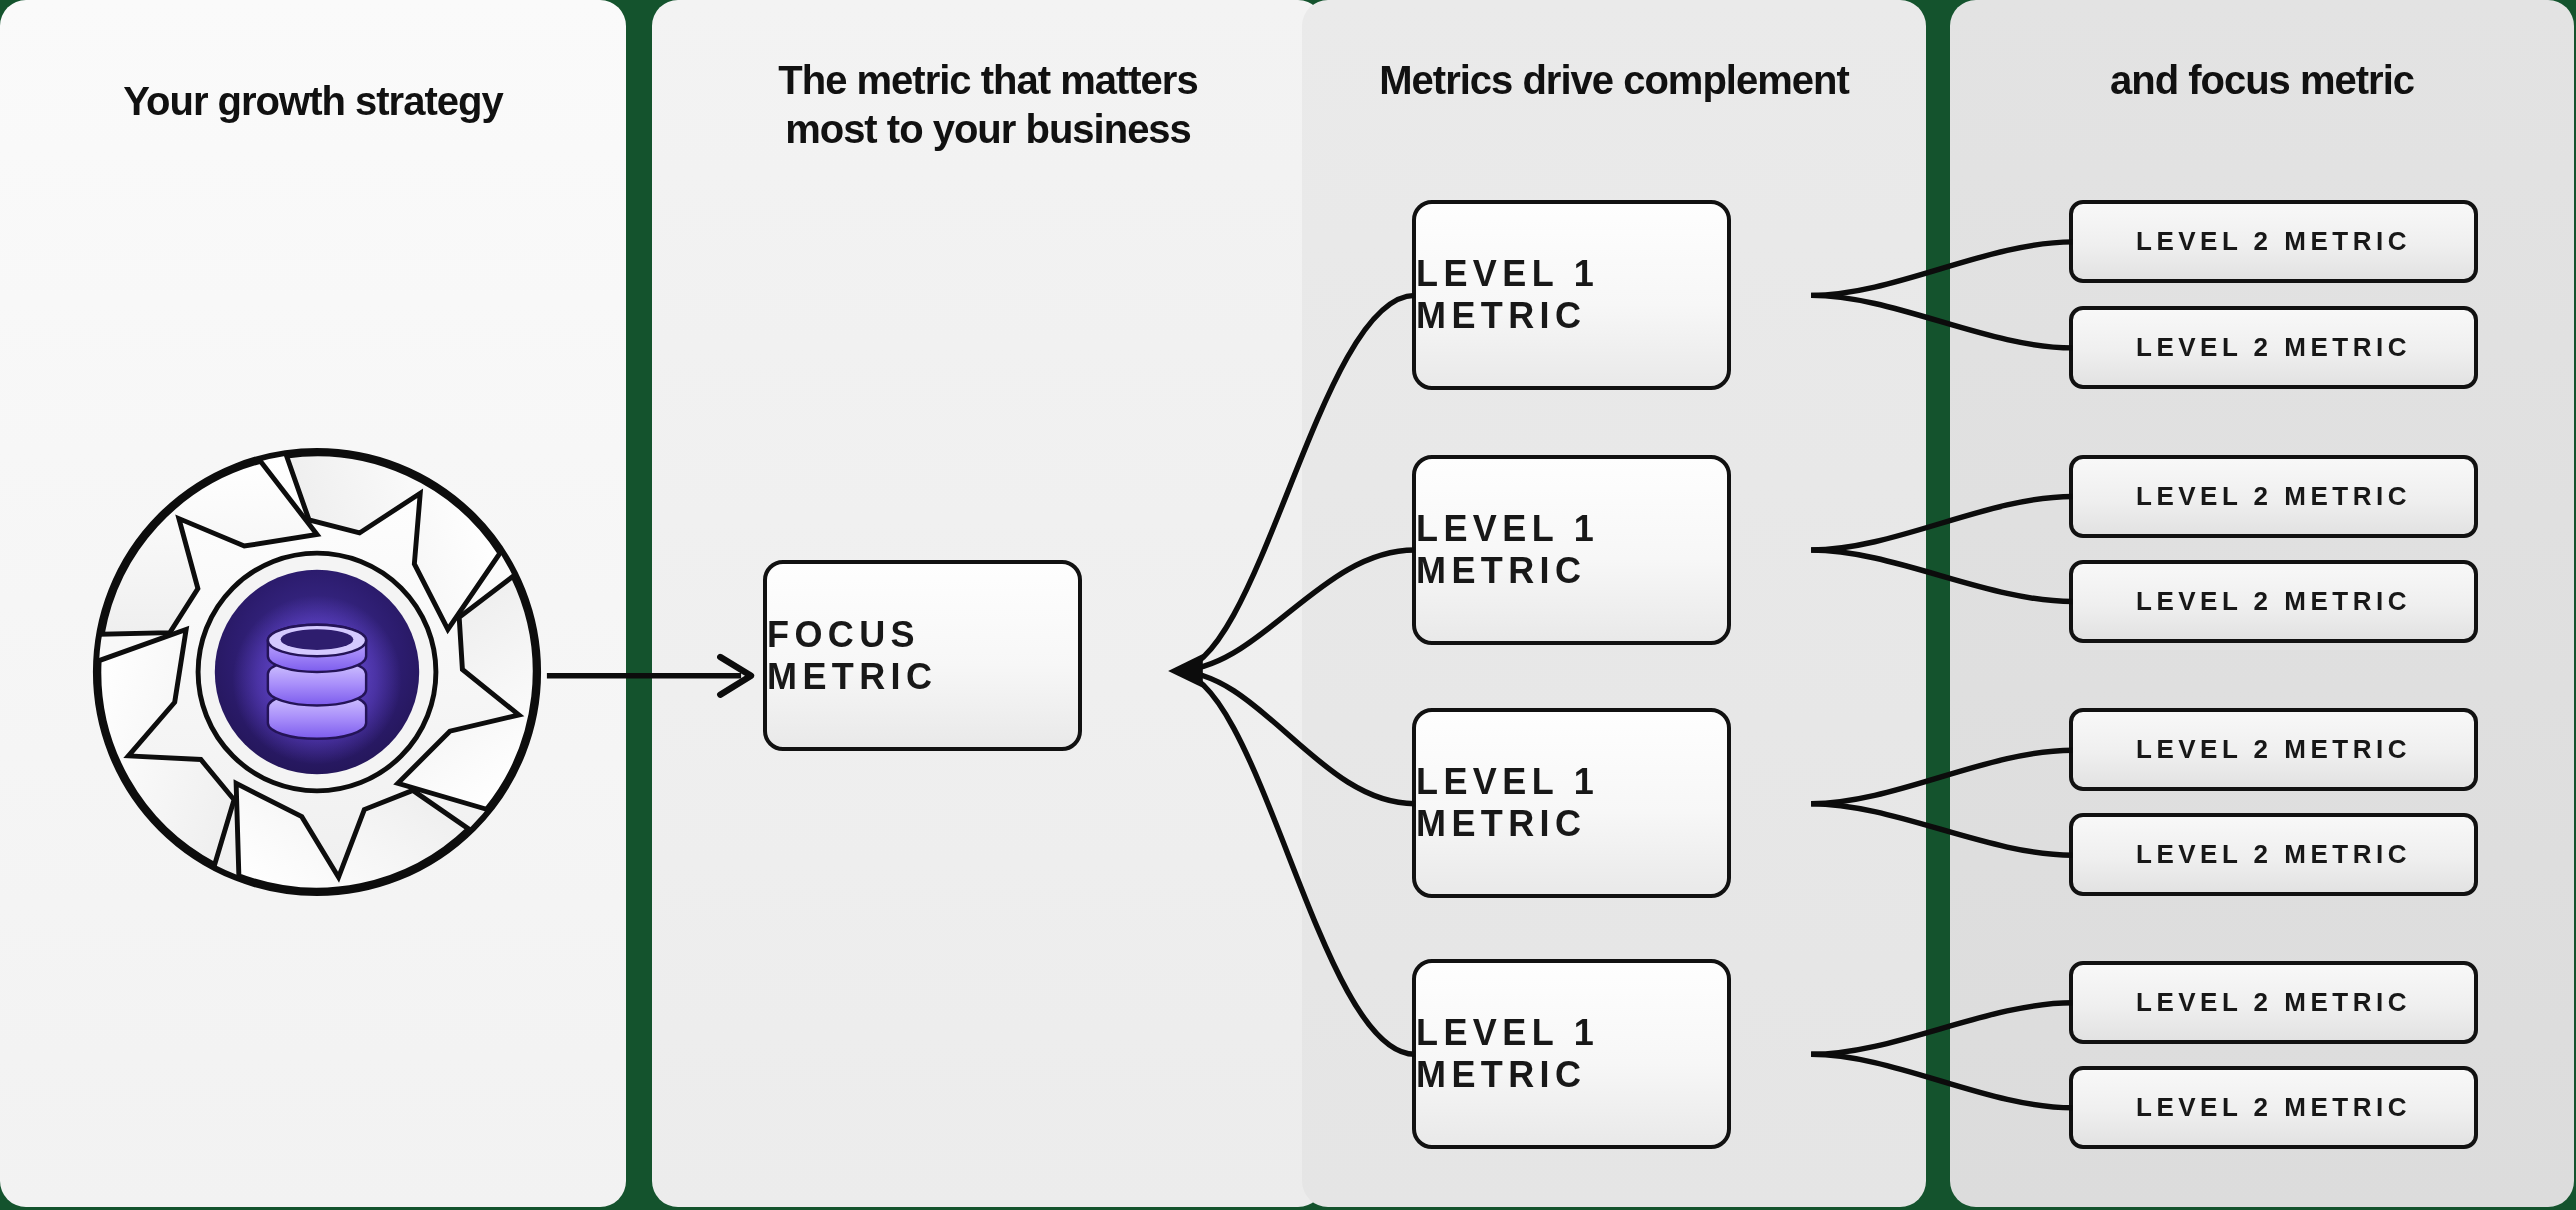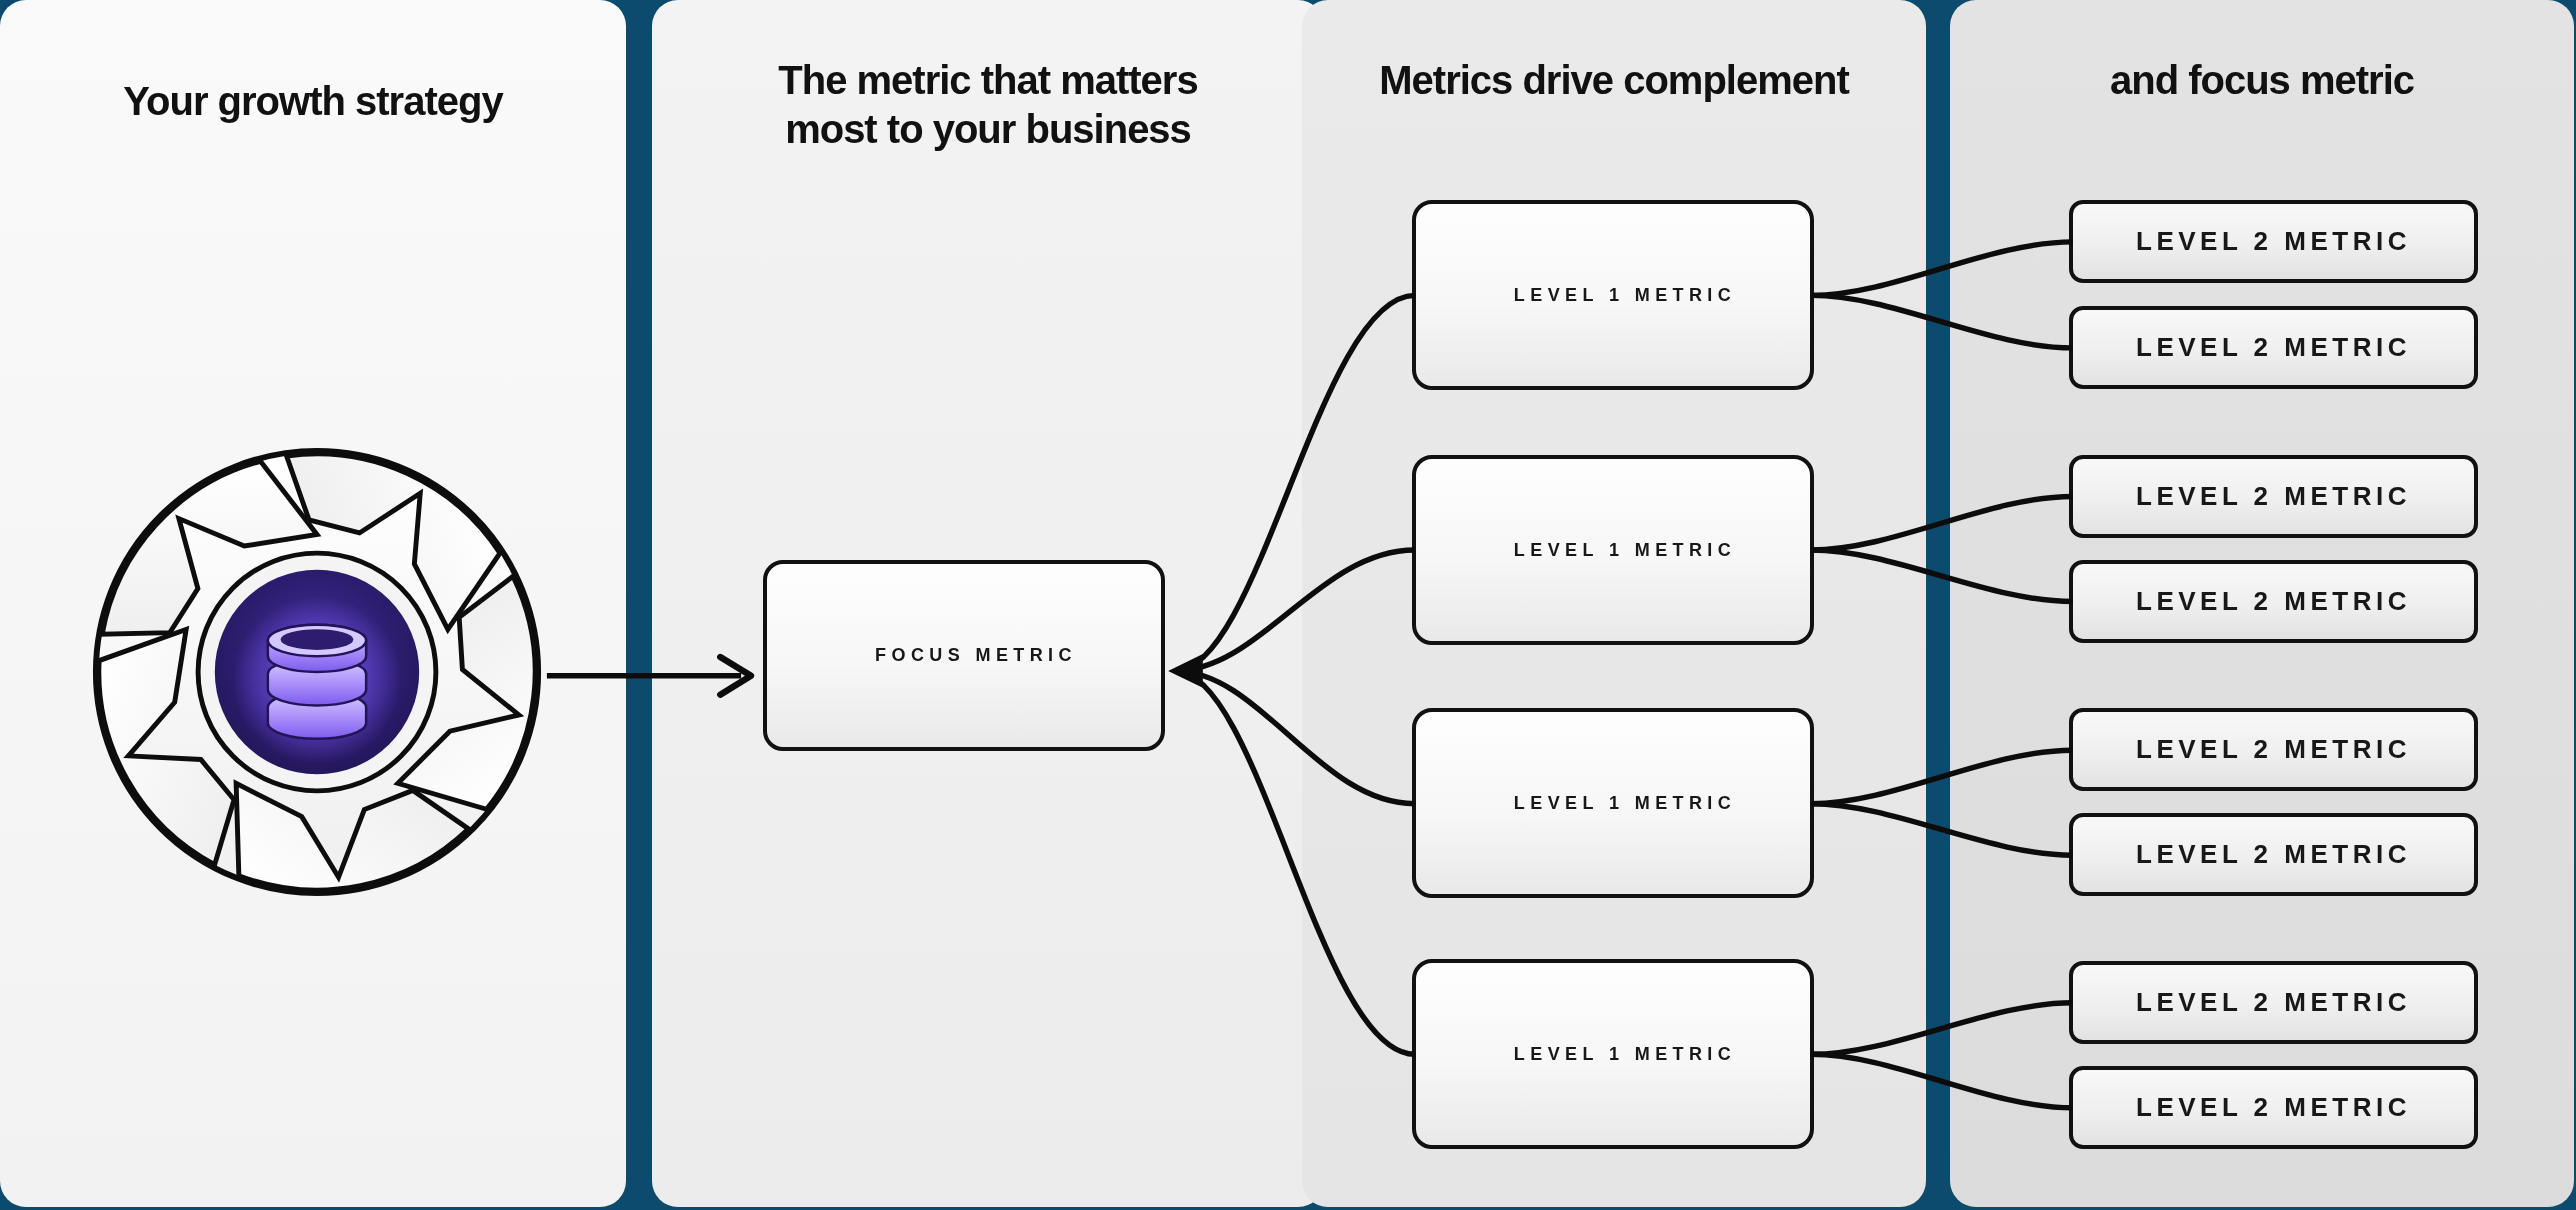--- a/index.html
+++ b/index.html
@@ -1,18 +1,18 @@
 <!DOCTYPE html>
 <html><head>
 <meta charset="utf-8">
 <style>
   html,body{margin:0;padding:0;background:#4d6972;}
   #canvas{
     position:relative;width:2576px;height:1211px;overflow:hidden;
-    background:#0c4a6e;
+    background:#14532d;
     font-family:"Liberation Sans", sans-serif;
     color:#141414;
   }
   .panel{
     position:absolute;top:0;height:1207px;border-radius:26px;
   }
   #panel1{left:0;width:626px;background:linear-gradient(180deg,#fafafa,#f2f2f2);}
   #panel2{left:652px;width:672px;background:linear-gradient(180deg,#f3f3f3,#ececec);}
   #panel3{left:1302px;width:624px;background:linear-gradient(180deg,#eaeaea,#e5e5e5);}
   #panel4{left:1950px;width:624px;background:linear-gradient(180deg,#e3e3e3,#dcdcdc);}
@@ -23,23 +23,23 @@
   }
   #panel1 .panel-title{top:77px;}
   .node{
     position:absolute;box-sizing:border-box;
     border:4px solid #111;
     display:flex;align-items:center;justify-content:center;
     font-weight:700;color:#181818;
     z-index:3;
   }
   .node-big{
-    width:402px;height:190px;border-radius:20px;
+    width:319px;height:190px;border-radius:20px;
     background:linear-gradient(180deg,#fefefe 0%,#f7f7f7 55%,#e9e9e9 100%);
-    font-size:18px;letter-spacing:5.4px;padding-left:24px;
+    font-size:36px;letter-spacing:5.4px;
   }
   .node-small{
     left:2069px;width:409px;height:83px;border-radius:14px;
     background:linear-gradient(180deg,#f8f8f8 0%,#efefef 55%,#e2e2e2 100%);
     font-size:26px;letter-spacing:4.5px;
   }
   #focus-node{left:763px;top:560px;height:191px;}
   #l1-0{left:1412px;top:200px;}
   #l1-1{left:1412px;top:455px;}
   #l1-2{left:1412px;top:708px;}

